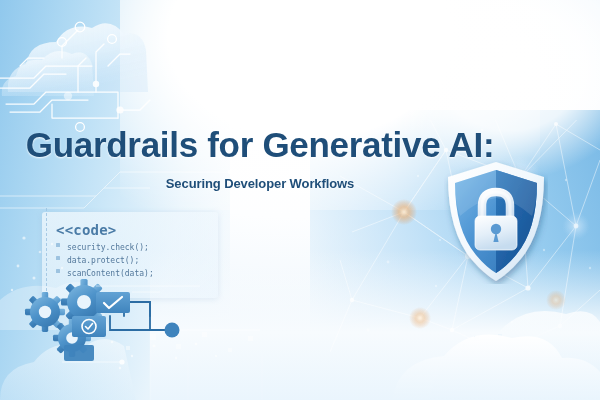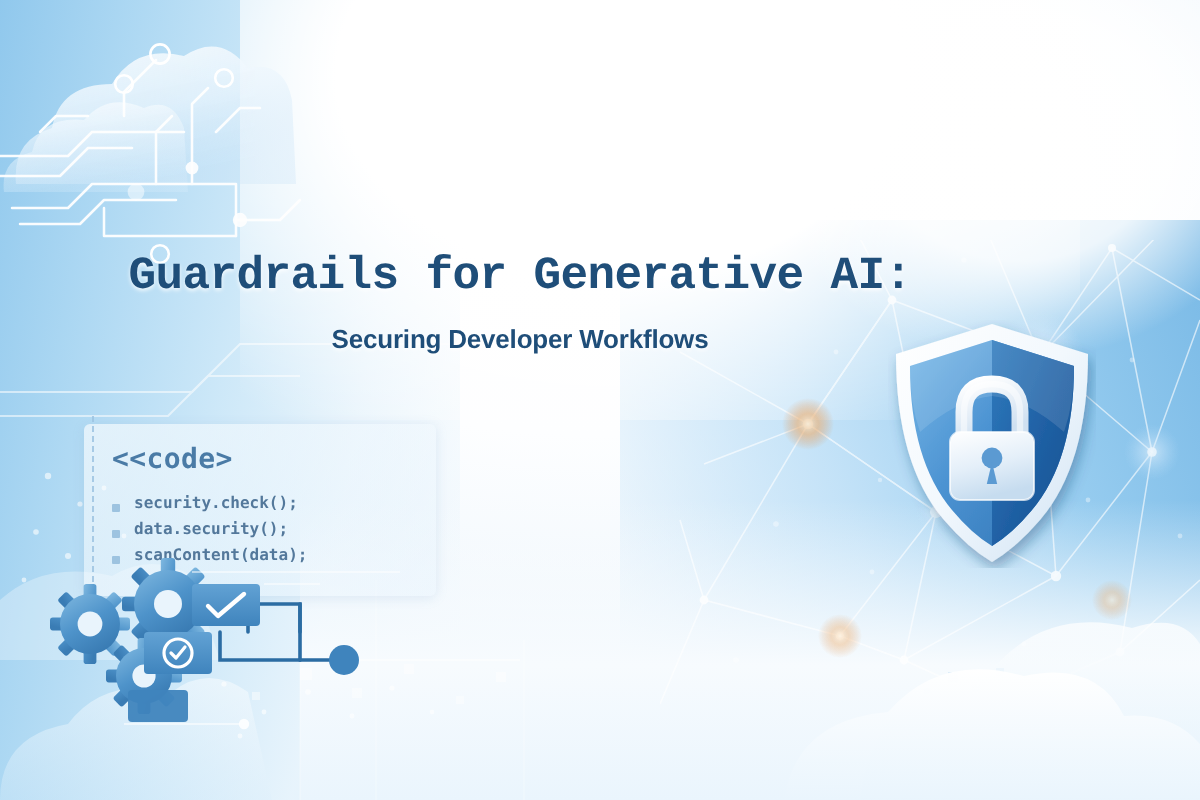--- a/index.html
+++ b/index.html
@@ -44,22 +44,22 @@
   
   .layer{position:absolute;inset:0;width:600px;height:400px;}
 
   
   .title-block{
     position:absolute;left:0;top:126px;width:520px;
     text-align:center;
   }
   .title{
     margin:0;
-    font-family:Liberation Mono, monospace;
-    font-size:23px;font-weight:700;
+    font-family:Liberation Sans, sans-serif;
+    font-size:35px;font-weight:700;
     letter-spacing:-0.3px;
     color:#1f4e79;
     line-height:1.1;
     text-shadow:0 1px 2px rgba(255,255,255,.9);
     text-align:center;
   }
   .subtitle{
     margin:12px 0 0 0;
     font-family:"Liberation Sans",sans-serif;
     font-size:13px;font-weight:600;
@@ -86,23 +86,22 @@
     position:absolute;left:56px;top:222px;
     font-family:"DejaVu Sans Mono","Liberation Mono",monospace;
     font-size:14px;font-weight:700;color:#4a7ba6;
     letter-spacing:.2px;
     text-align:center;
   }
   .code-lines{
     position:absolute;left:56px;top:243px;
   }
   .code-line{
-    display:flex;align-items:flex-end;
+    display:flex;align-items:flex-start;
     height:13px;
-    font-weight:bold;
   }
   .code-bullet{
     width:4px;height:4px;
     background:#9dc3e0;
     margin-right:7px;flex:0 0 auto;
     border-radius:.5px;
   }
   .code-txt{
     font-family:"DejaVu Sans Mono","Liberation Mono",monospace;
     font-size:8px;color:#53789b;letter-spacing:0;
@@ -316,21 +315,21 @@
   <div class="code-panel"></div>
   <div class="code-dash"></div>
   <div class="code-tag">&lt;&lt;code&gt;</div>
   <div class="code-lines">
     <div class="code-line">
       <span class="code-bullet"></span>
       <span class="code-txt">security.check();</span>
     </div>
     <div class="code-line">
       <span class="code-bullet"></span>
-      <span class="code-txt">data.security();</span>
+      <span class="code-txt">data.protect();</span>
     </div>
     <div class="code-line">
       <span class="code-bullet"></span>
       <span class="code-txt">scanContent(data);</span>
     </div>
   </div>
 
   <svg class="layer" viewBox="0 0 600 400">
     <defs>
       <linearGradient id="gearG" x1="0" y1="0" x2="0.6" y2="1">

